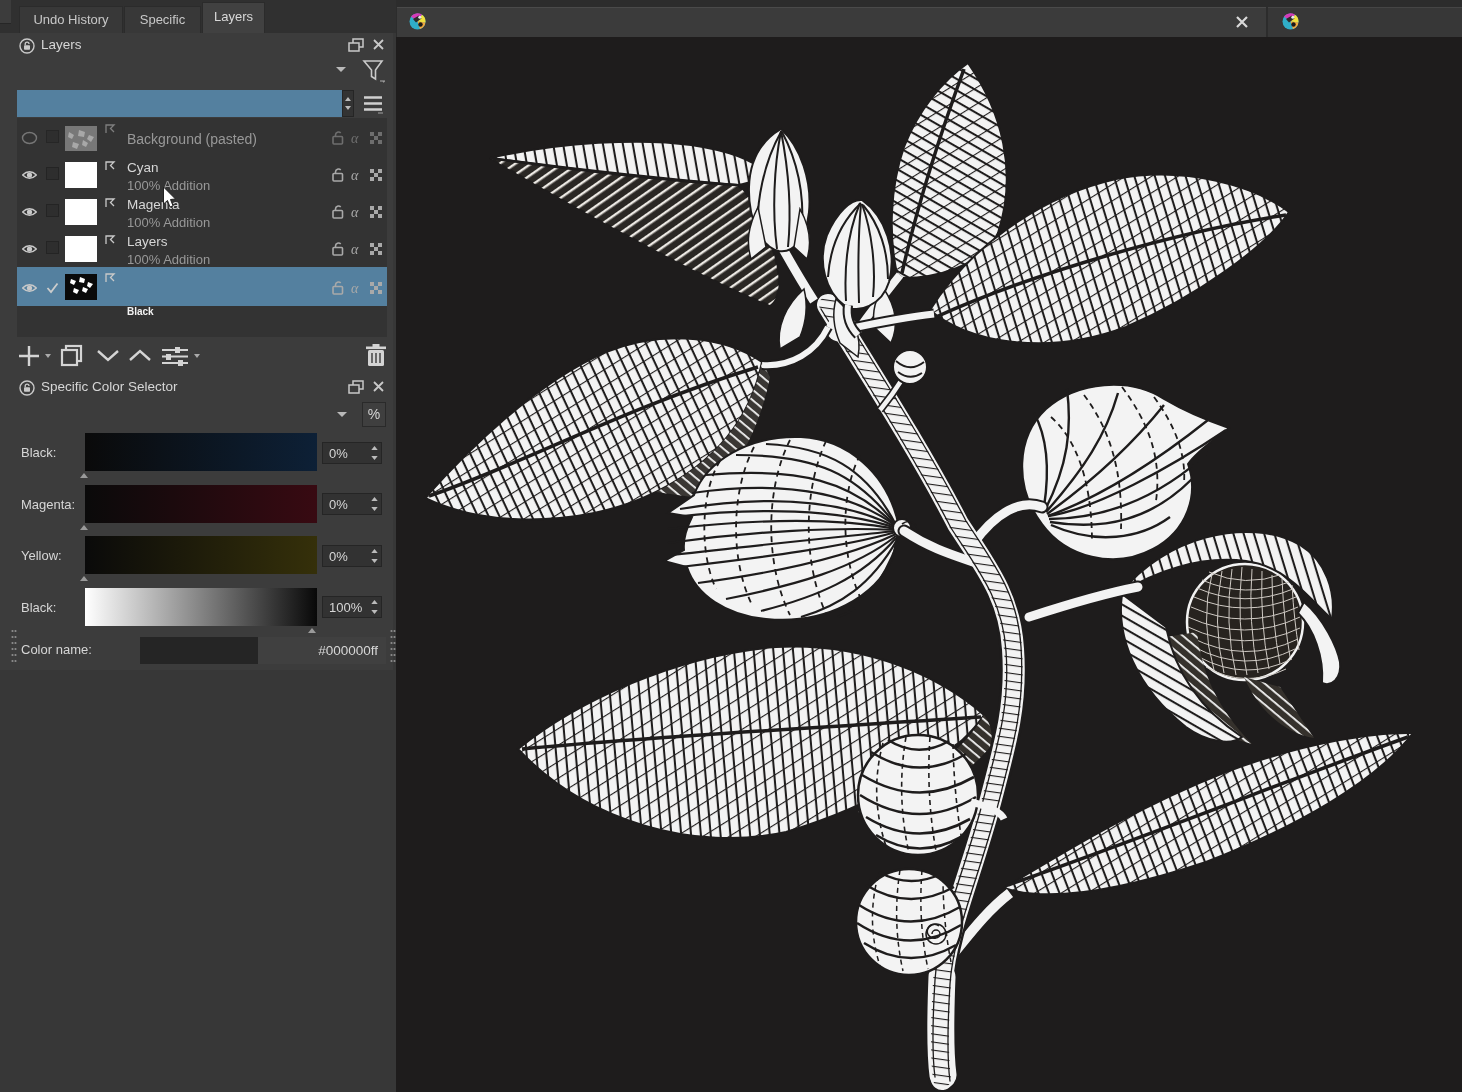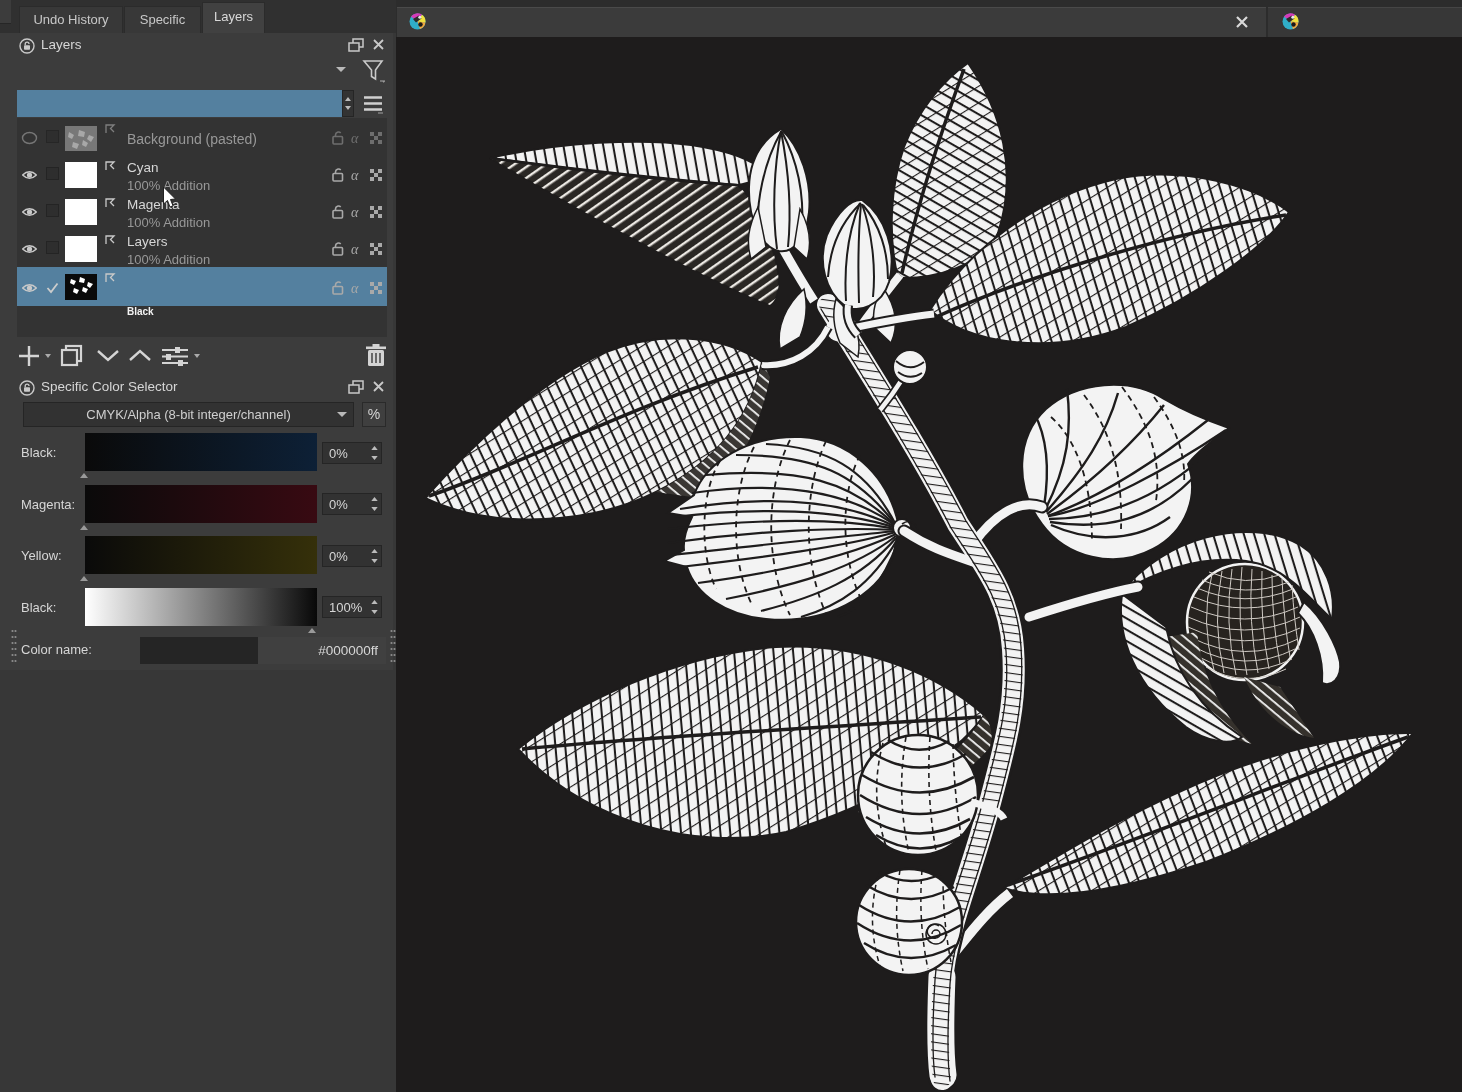--- a/index.html
+++ b/index.html
@@ -275,21 +275,20 @@
       <rect x="5" y="1" width="10" height="8" fill="none" stroke="#c9c9c9" stroke-width="1.5"></rect>
       <rect x="1" y="5" width="10" height="8" fill="#3c3c3c" stroke="#c9c9c9" stroke-width="1.5"></rect>
     </svg>
   </div>
   <div class="abs" style="left:371px;top:379px;width:15px;height:15px;">
     <svg width="15" height="15" viewBox="0 0 15 15">
       <path d="M3 3 L12 12 M12 3 L3 12" stroke="#c9c9c9" stroke-width="1.8"></path>
     </svg>
   </div>
 
-  <div class="abs" style="left:23px;top:402px;width:331px;height:25px;background:#323232;border:1px solid #252525;color:#cfcfcf;font-size:13px;text-align:center;line-height:23px;">CMYK/Alpha (8-bit integer/channel)</div>
   <div class="abs" style="left:337px;top:412px;width:0;height:0;border-left:5px solid transparent;border-right:5px solid transparent;border-top:5px solid #b9b9b9;"></div>
   <div class="abs" style="left:362px;top:402px;width:24px;height:25px;background:#3f3f3f;border:1px solid #2a2a2a;color:#d6d6d6;font-size:14px;text-align:center;line-height:23px;">%</div>
 
   <div class="abs txt" style="left:21px;top:445px;">Black:</div>
   <div class="abs txt" style="left:21px;top:497px;">Magenta:</div>
   <div class="abs txt" style="left:21px;top:548px;">Yellow:</div>
   <div class="abs txt" style="left:21px;top:600px;">Black:</div>
 
   <div class="abs" style="left:85px;top:433px;width:232px;height:38px;background:linear-gradient(to right,#0a0a0a,#0d2036);"></div>
   <div class="abs" style="left:85px;top:485px;width:232px;height:38px;background:linear-gradient(to right,#0a0a0a,#380a12);"></div>

